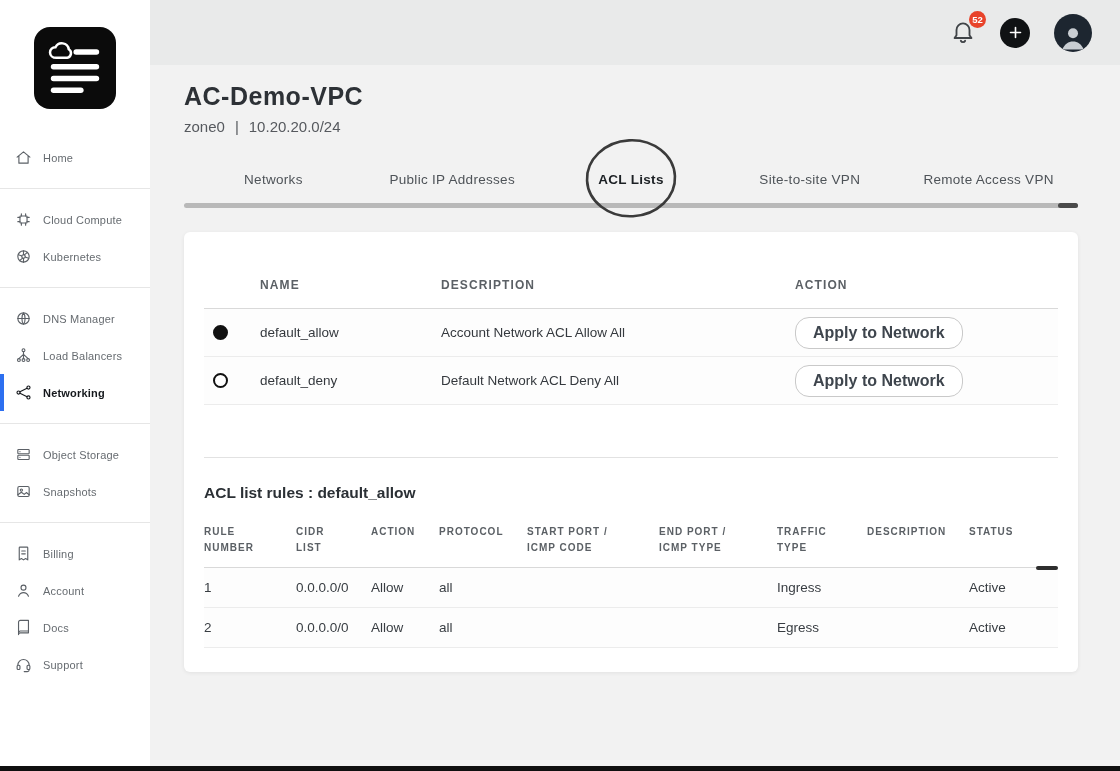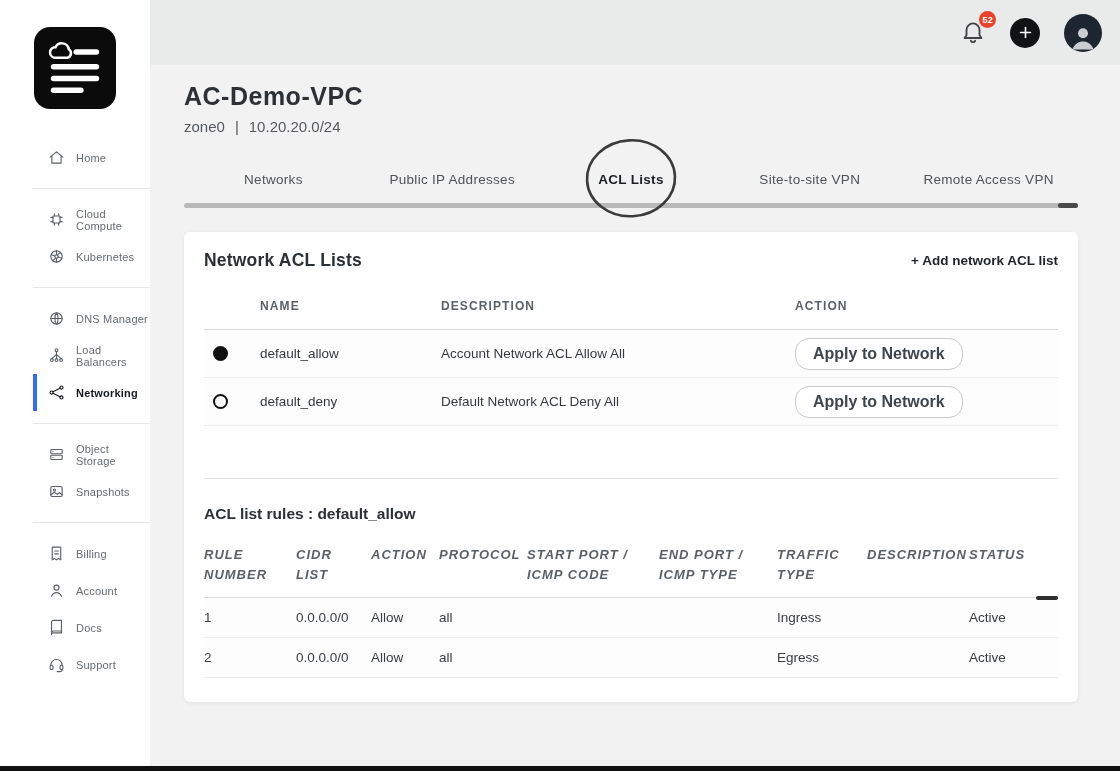--- a/index.html
+++ b/index.html
@@ -4,32 +4,32 @@
 <style>
   * { box-sizing: border-box; margin: 0; padding: 0; }
   html,body { width:1120px; height:771px; overflow:hidden; }
   body { font-family:"Liberation Sans", sans-serif; background:#f2f2f2; color:#35393e; }
   .app { display:flex; width:100%; height:100%; }
 
   
   .sidebar { width:150px; background:#fff; flex-shrink:0; display:flex; flex-direction:column; }
   .logo { width:82px; height:82px; background:#0b0b0b; border-radius:16px; margin:27px 0 0 34px;
           display:flex; align-items:center; justify-content:center; cursor:pointer; }
-  nav { margin-top:30px;margin-left:33px; }
+  nav { margin-top:30px; }
   .nav-item { display:flex; align-items:center; gap:11px; height:37px; padding-left:15px; position:relative; cursor:pointer; }
   .nav-label { font-size:11px; color:#666b70; letter-spacing:.2px; }
   .nav-item.active::before { content:""; position:absolute; left:0; top:0; bottom:0; width:4px; background:#2d6ff0; }
   .nav-item.active .nav-label { color:#15181c; font-weight:700; }
   .nav-item.active .ic { stroke:#15181c; }
   .nav-divider { height:1px; background:#e6e6e6; margin:12px 0; }
   .ic { width:17px; height:17px; fill:none; stroke:#5b6066; stroke-width:1.6; stroke-linecap:round; stroke-linejoin:round; flex-shrink:0; }
 
   
   .main { flex:1; display:flex; flex-direction:column; min-width:0; }
-  .topbar { height:65px; background:#e9eaea; display:flex; align-items:center; justify-content:flex-end; padding-right:18px; gap:24px; }
+  .topbar { height:65px; background:#e9eaea; display:flex; align-items:center; justify-content:flex-end; padding-right:28px; gap:24px; }
   .bell-wrap { position:relative; cursor:pointer; }
   .bell-ic { width:26px; height:26px; fill:none; stroke:#3f4347; stroke-width:1.7; stroke-linecap:round; stroke-linejoin:round; }
   .badge { position:absolute; top:-7px; right:-10px; background:#e8432a; color:#fff; font-size:9.5px; font-weight:700;
            min-width:17px; height:17px; border-radius:9px; display:flex; align-items:center; justify-content:center; padding:0 3px; }
   .add-btn { width:30px; height:30px; border-radius:50%; background:#101214; display:flex; align-items:center; justify-content:center; cursor:pointer; }
   .avatar { width:38px; height:38px; border-radius:50%; background:#1d2630; display:flex; align-items:flex-end; justify-content:center; overflow:hidden; cursor:pointer; }
 
   .content { flex:1; padding:17px 42px 0 34px; overflow:hidden; }
   h1 { font-size:25px; font-weight:700; color:#2d3136; letter-spacing:.5px; }
   .subtitle { margin-top:7px; font-size:15px; color:#56595e; display:flex; gap:10px; align-items:center; }
@@ -55,21 +55,21 @@
   .radio { width:15px; height:15px; border-radius:50%; border:2.5px solid #111; margin-left:9px; cursor:pointer; background:#fff; }
   .radio.filled { background:#111; }
   .apply-btn { justify-self:start; font-size:16px; font-weight:600; color:#3e454d; border:1px solid #c9c9c9; border-radius:14px;
                background:#fff; padding:6px 17px; cursor:pointer; font-family:inherit; }
 
   .card-divider { height:1px; background:#e2e2e2; margin-top:52px; }
   .rules-title { font-size:15.5px; font-weight:700; color:#2b3035; margin-top:26px; }
 
   .rules-head { display:grid; grid-template-columns:92px 75px 68px 88px 132px 118px 90px 102px 1fr;
                 margin-top:22px; padding-bottom:12px; border-bottom:1px solid #d9d9d9; position:relative; align-items:start; }
-  .rules-head .col-h { font-size:13px; letter-spacing:1px; line-height:1.55;font-style:italic; }
+  .rules-head .col-h { font-size:10px; letter-spacing:1px; line-height:1.55; }
   .mw70 { max-width:70px; } .mw50 { max-width:50px; } .mw104 { max-width:104px; } .mw92 { max-width:92px; }
   .scroll-thumb { position:absolute; right:0; bottom:-3px; width:22px; height:4px; background:#2e2e2e; border-radius:2px; cursor:pointer; }
   .rules-row { display:grid; grid-template-columns:92px 75px 68px 88px 132px 118px 90px 102px 1fr;
                align-items:center; height:40px; border-bottom:1px solid #ececec; background:#fdfdfd; font-size:13.5px; color:#383d42; }
 
   .bottom-bar { position:fixed; left:0; right:0; bottom:0; height:5px; background:#101010; }
 </style>
 </head>
 <body>
 
@@ -227,24 +227,20 @@
           </svg>
         </div>
         <div class="tab">Site-to-site VPN</div>
         <div class="tab">Remote Access VPN</div>
       </div>
       <div class="tab-line">
         <span class="tab-line-end"></span>
       </div>
 
       <section class="card">
-        <div class="card-head">
-          <h2>Network ACL Lists</h2>
-          <a class="add-link">+ Add network ACL list</a>
-        </div>
 
         <div class="acl-head">
           <span></span>
           <span class="col-h">Name</span>
           <span class="col-h">Description</span>
           <span class="col-h">Action</span>
         </div>
 
         <div class="acl-row">
           <span class="radio filled"></span>

